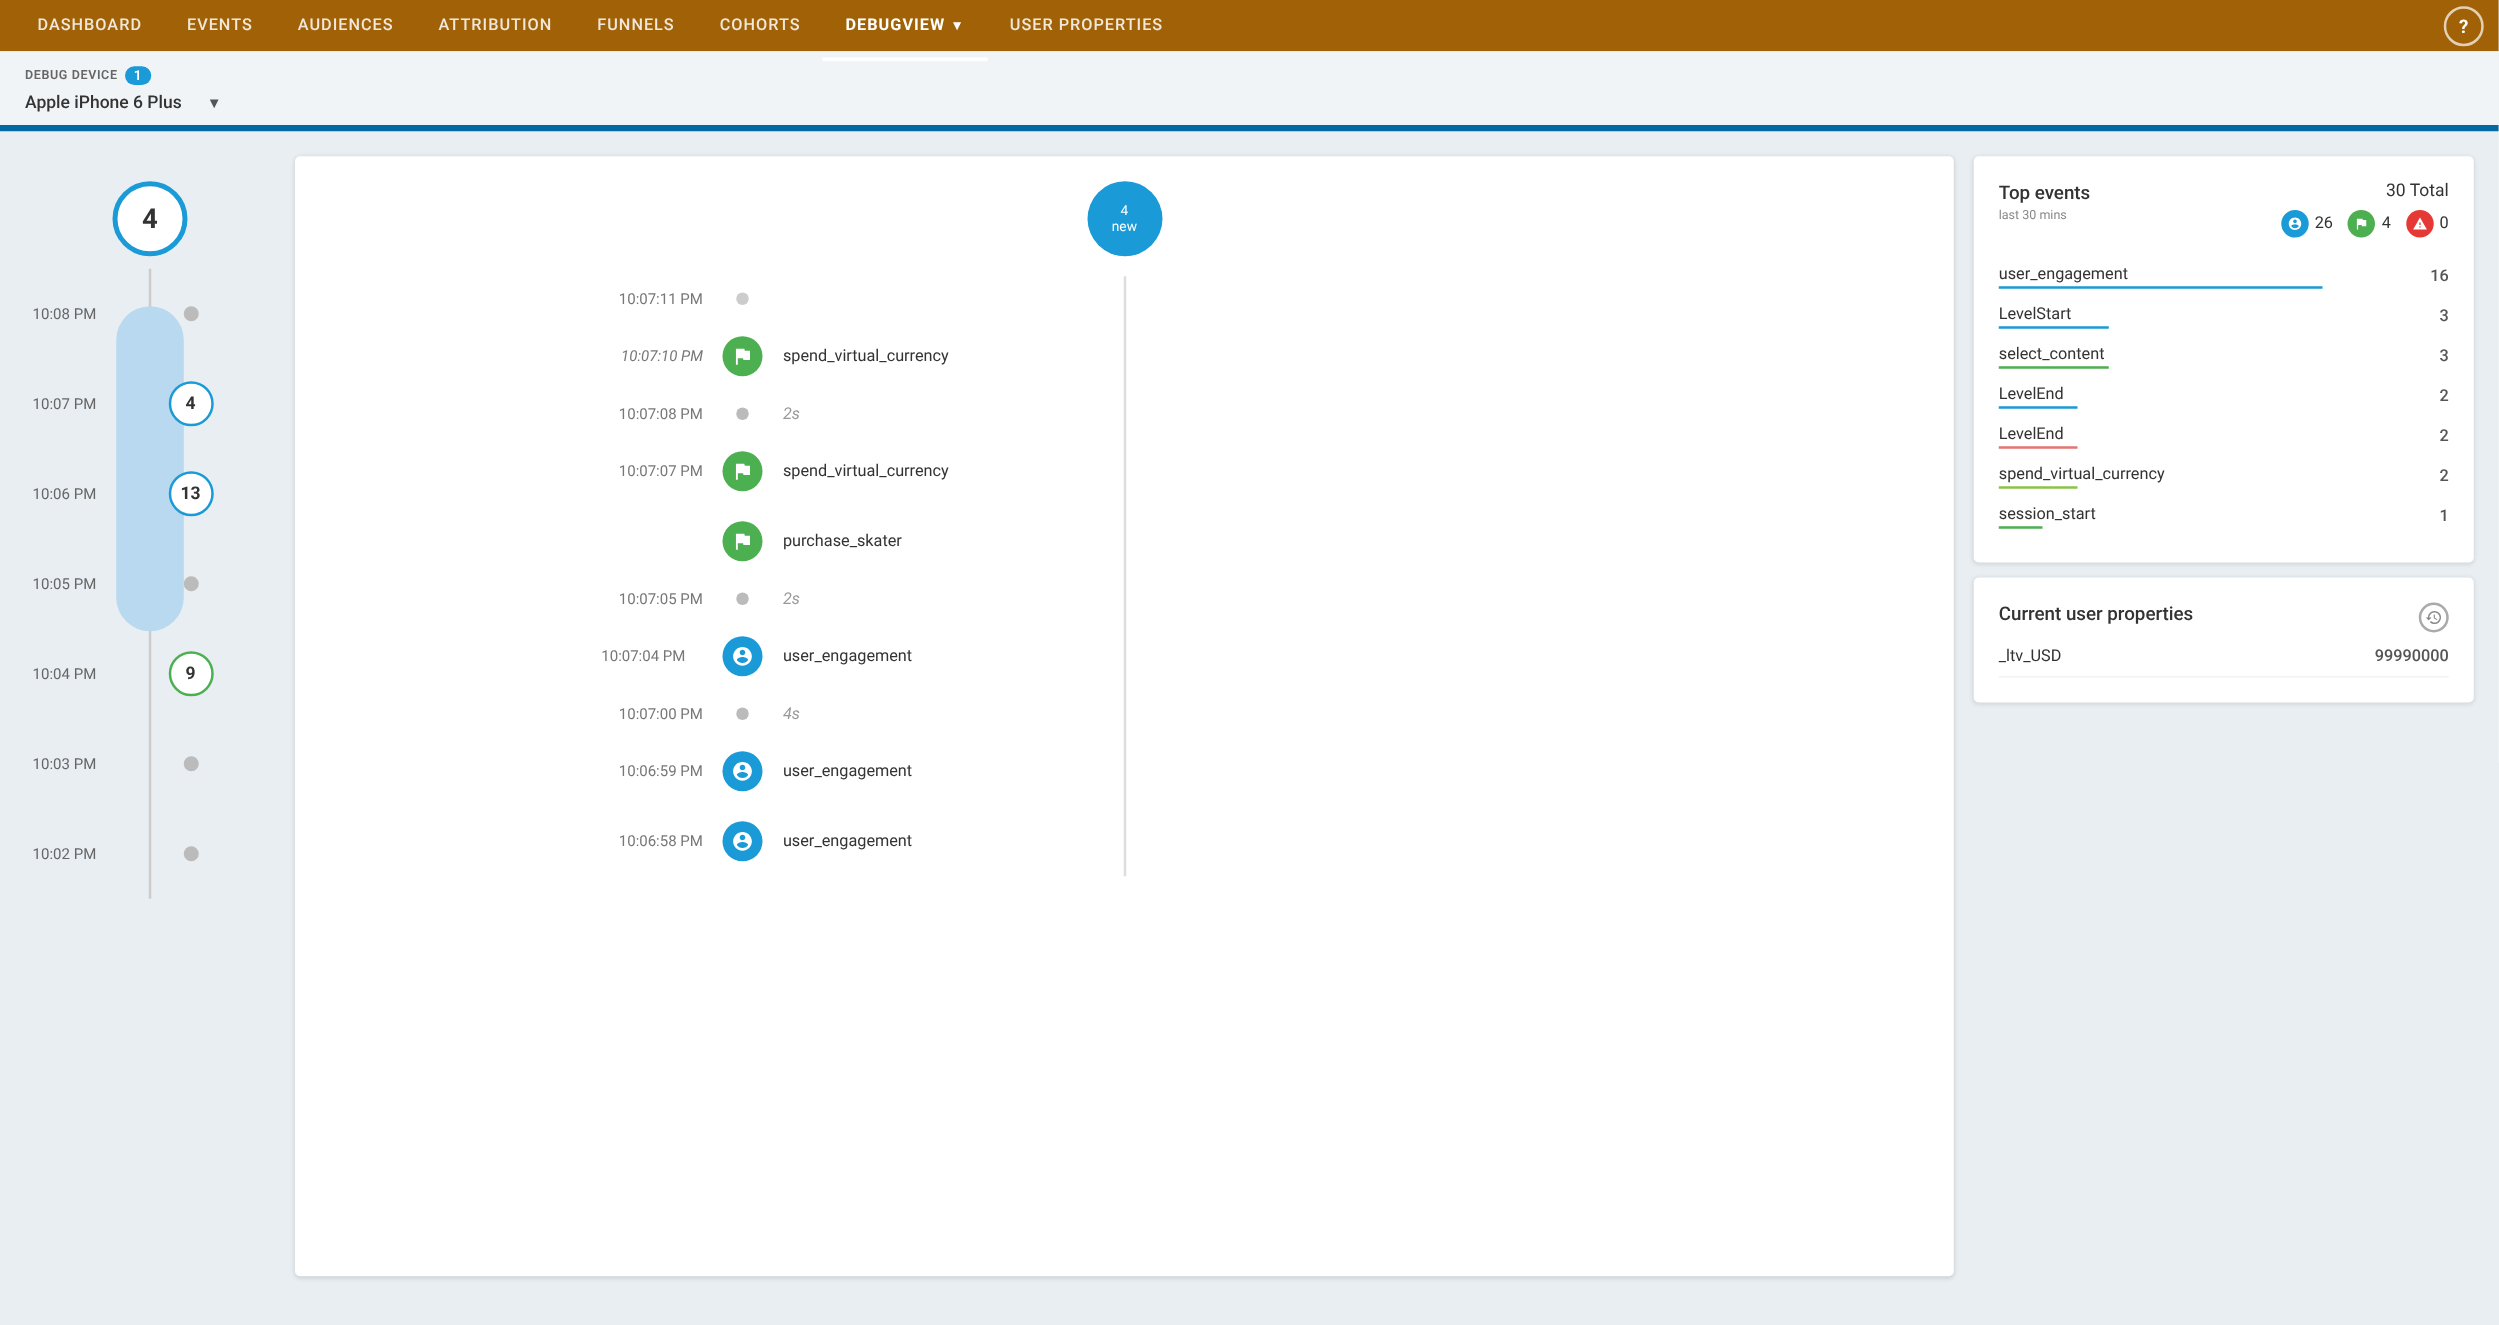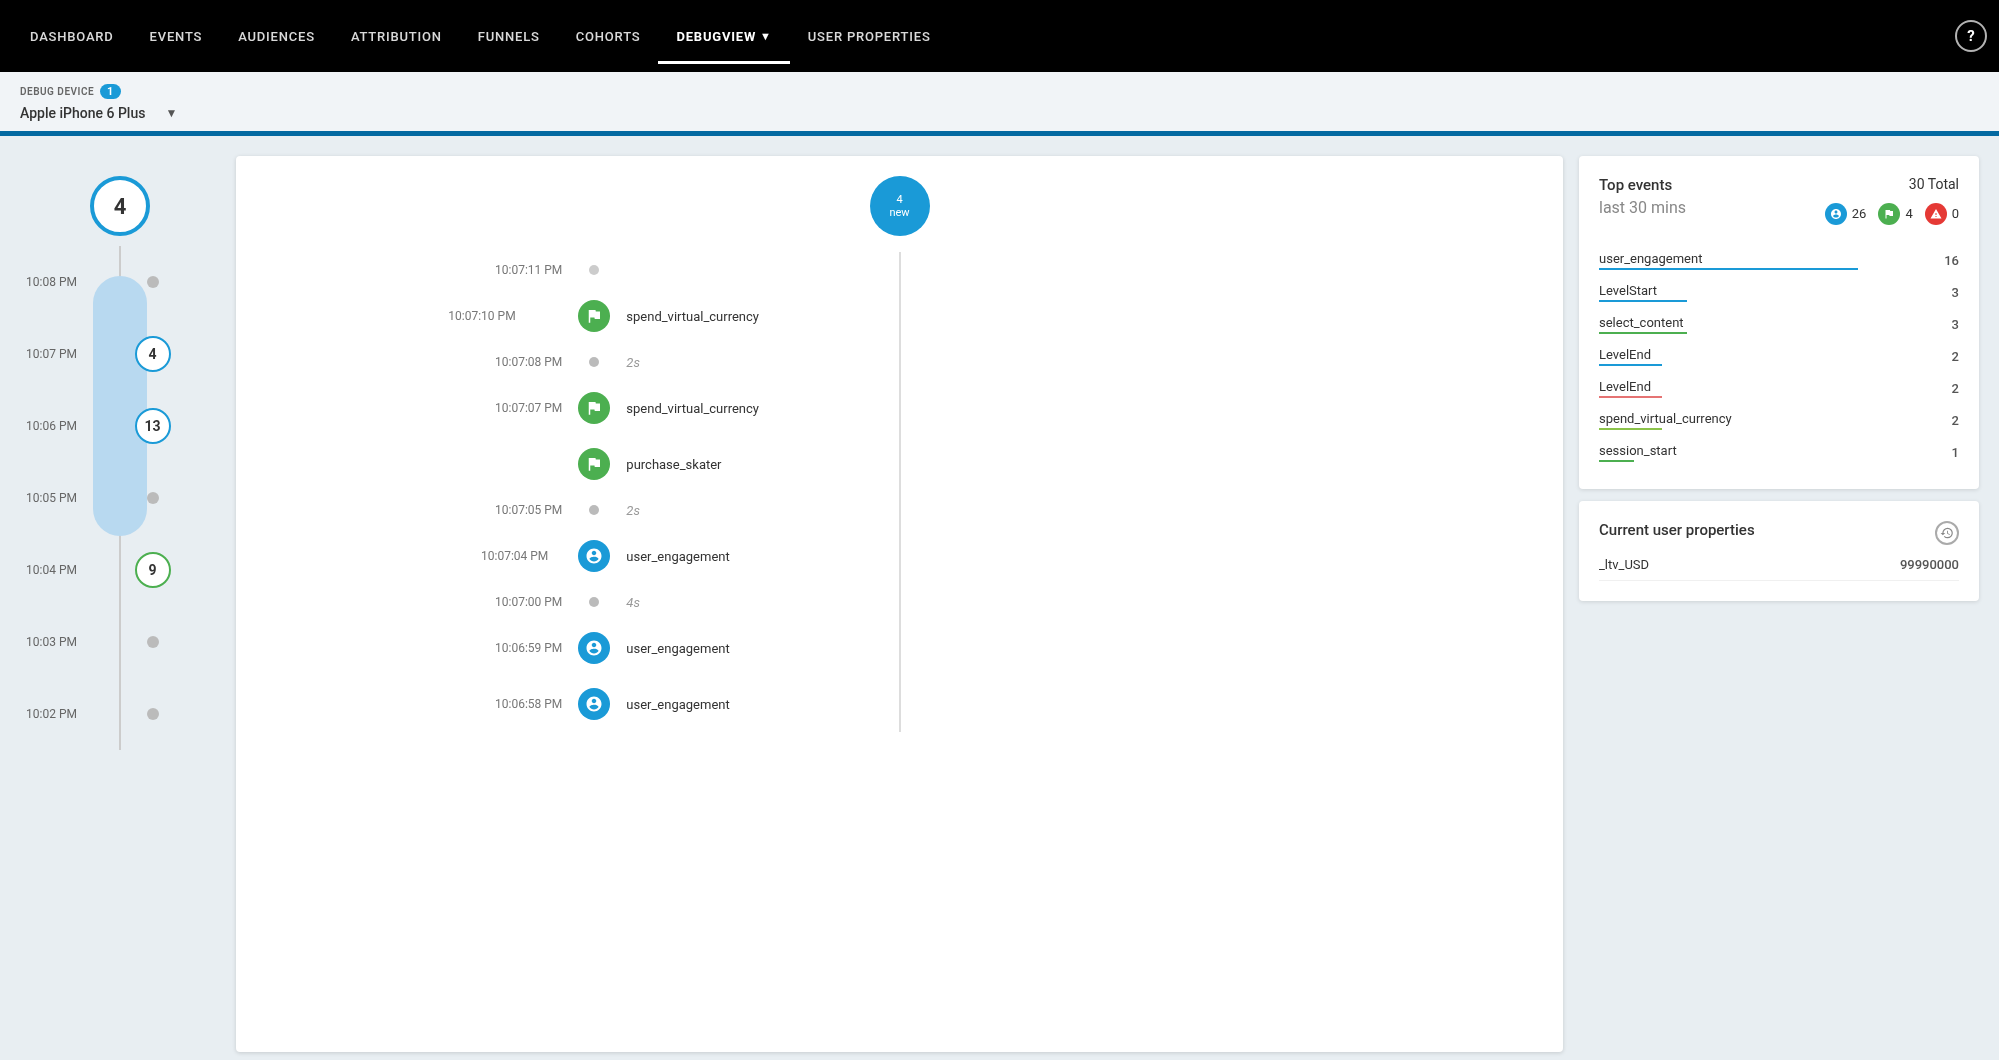--- a/index.html
+++ b/index.html
@@ -1,23 +1,23 @@
 <!DOCTYPE html>
 <html><head>
   <meta charset="utf-8">
   <style>
     * { box-sizing: border-box; margin: 0; padding: 0; }
     body { font-family: 'Roboto', Arial, sans-serif; background: #e8eef2; font-size: 13px; }
 
     
     .nav-bar {
-      background: #000000;
-      display: flex;
-      align-items: center;
-      height: 72px;
+      background: #a16207;
+      display: flex;
+      align-items: center;
+      height: 41px;
       padding: 0 12px;
       justify-content: flex-end;
     }
     .nav-item {
       color: rgba(255,255,255,0.85);
       font-size: 13px;
       font-weight: 500;
       letter-spacing: 0.8px;
       padding: 0 18px;
       height: 56px;
@@ -300,21 +300,21 @@
     .card-title {
       font-size: 15px;
       color: #333;
       font-weight: 500;
     }
     .card-total {
       font-size: 14px;
       color: #333;
     }
     .card-sub {
-      font-size: 16px;
+      font-size: 10px;
       color: #888;
       margin-bottom: 12px;
     }
     .event-counts {
       display: flex;
       gap: 12px;
       align-items: center;
       margin-bottom: 16px;
     }
     .event-count-item {
@@ -503,21 +503,21 @@
 
         <div class="event-row" style="height:36px;">
           <div class="event-time" style="font-size:12px; color:#777; width:130px; text-align:right; padding-right:16px;">10:07:11 PM</div>
           <div style="display:flex; align-items:center; justify-content:center; width:32px; z-index:2;">
             <div class="event-dot" style="width:10px; height:10px; background:#ccc;"></div>
           </div>
           <div style="flex:1;"></div>
         </div>
 
         <div class="event-row">
-          <div class="event-time" style="font-size:12px; color:#777; width:130px; text-align:left; padding-right:16px;">10:07:10 PM</div>
+          <div class="event-time" style="font-size:12px; color:#777; width:130px; text-align:right; padding-right:16px;font-style:italic;">10:07:10 PM</div>
           <div class="event-icon-circle green" style="z-index:2;">
             <svg viewBox="0 0 24 24">
                 <path d="M14.4 6L14 4H5v17h2v-7h5.6l.4 2h7V6z"></path>
               </svg>
           </div>
           <span class="event-name">spend_virtual_currency</span>
         </div>
 
         <div class="event-row" style="height:36px;">
           <div class="event-time" style="font-size:12px; color:#777; width:130px; text-align:right; padding-right:16px;">10:07:08 PM</div>

